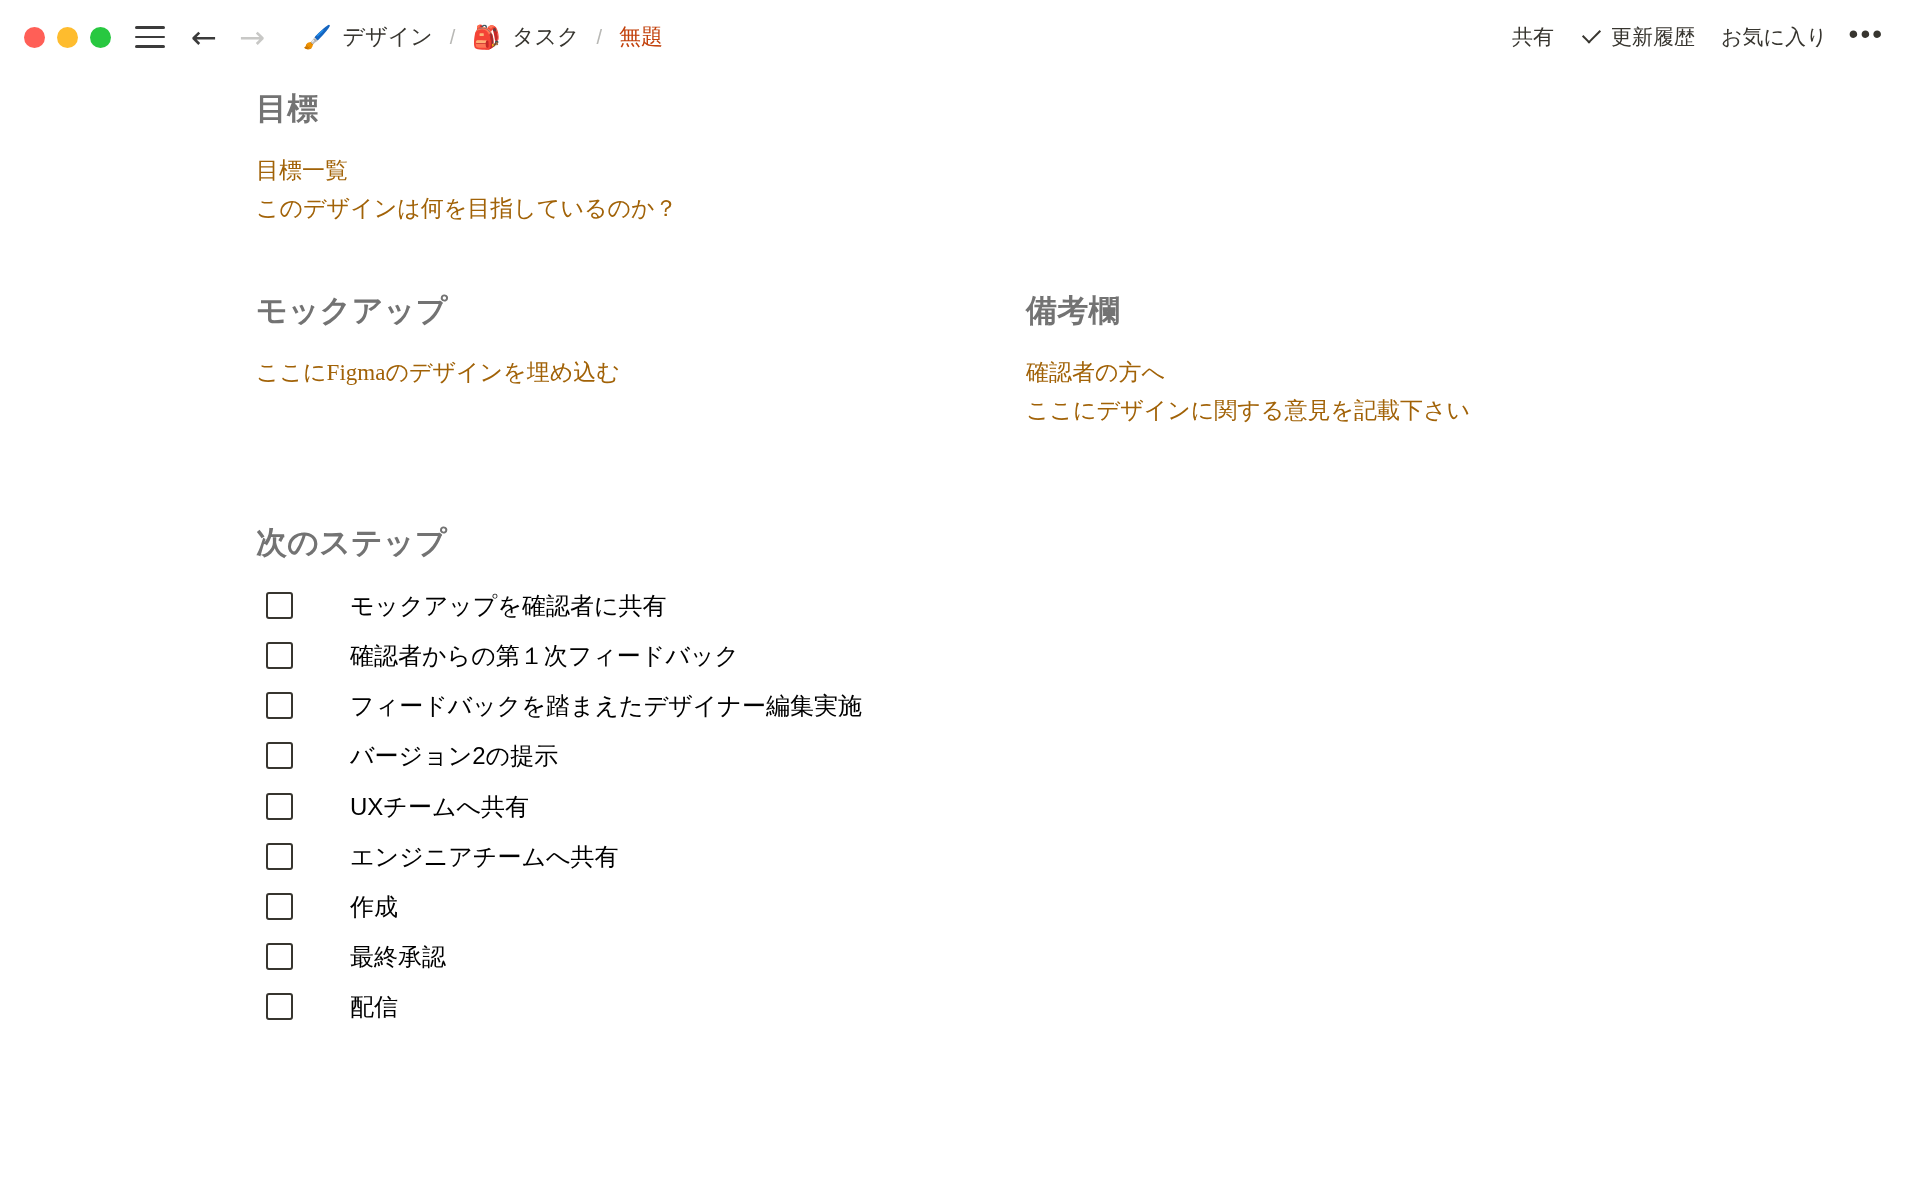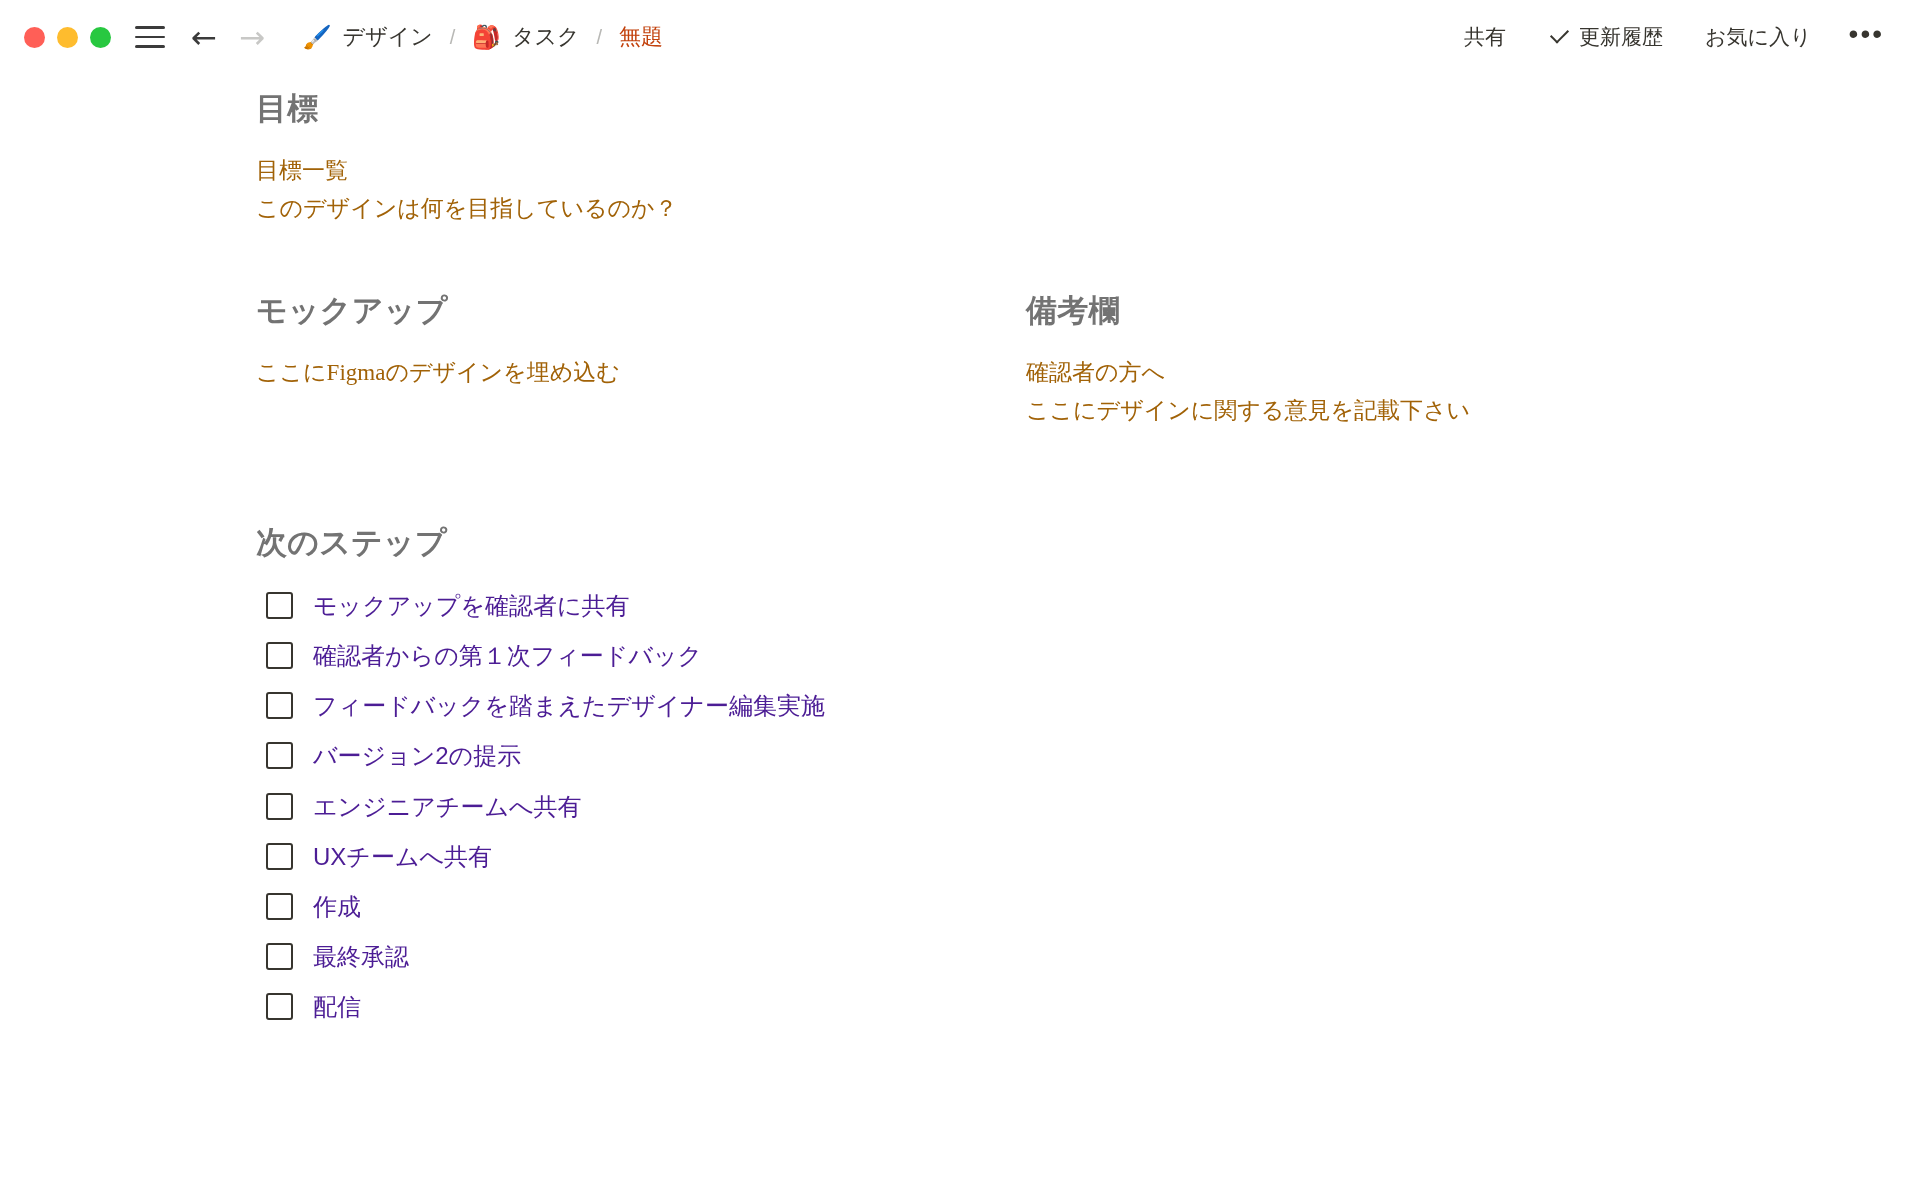--- a/index.html
+++ b/index.html
@@ -87,21 +87,21 @@
     color: #b8b8b5;
     font-size: 20px;
     padding: 0 9px;
   }
   .crumb.untitled { color: #c2410c; }
 
   .tb-right {
     margin-left: auto;
     display: flex;
     align-items: center;
-    gap: 16px;
+    gap: 0;
     font-size: 21px;
     color: #37352f;
   }
   .tb-right .item {
     padding: 5px 13px;
     border-radius: 4px;
     cursor: pointer;
     white-space: nowrap;
     display: flex;
     align-items: center;
@@ -180,22 +180,23 @@
     height: 27px;
     border: 2.6px solid #37352f;
     border-radius: 3px;
     flex: 0 0 27px;
     background: #fff;
     cursor: pointer;
     margin-left: 10px;
   }
   .todo-label {
     font-size: 24px;
-    color: #4c1d95;
+    color: #000000;
     line-height: 1.3;
+    margin-left: 37px;
   }
 </style>
 </head>
 <body>
 
 <div class="titlebar">
 
   <div class="traffic">
     <span class="dot red"></span>
     <span class="dot yellow"></span>
@@ -278,28 +279,28 @@
     <div class="todo">
       <span class="checkbox"></span>
       <span class="todo-label">フィードバックを踏まえたデザイナー編集実施</span>
     </div>
     <div class="todo">
       <span class="checkbox"></span>
       <span class="todo-label">バージョン2の提示</span>
     </div>
     <div class="todo">
       <span class="checkbox"></span>
+      <span class="todo-label">UXチームへ共有</span>
+    </div>
+    <div class="todo">
+      <span class="checkbox"></span>
       <span class="todo-label">エンジニアチームへ共有</span>
     </div>
     <div class="todo">
       <span class="checkbox"></span>
-      <span class="todo-label">UXチームへ共有</span>
-    </div>
-    <div class="todo">
-      <span class="checkbox"></span>
       <span class="todo-label">作成</span>
     </div>
     <div class="todo">
       <span class="checkbox"></span>
       <span class="todo-label">最終承認</span>
     </div>
     <div class="todo">
       <span class="checkbox"></span>
       <span class="todo-label">配信</span>
     </div>

